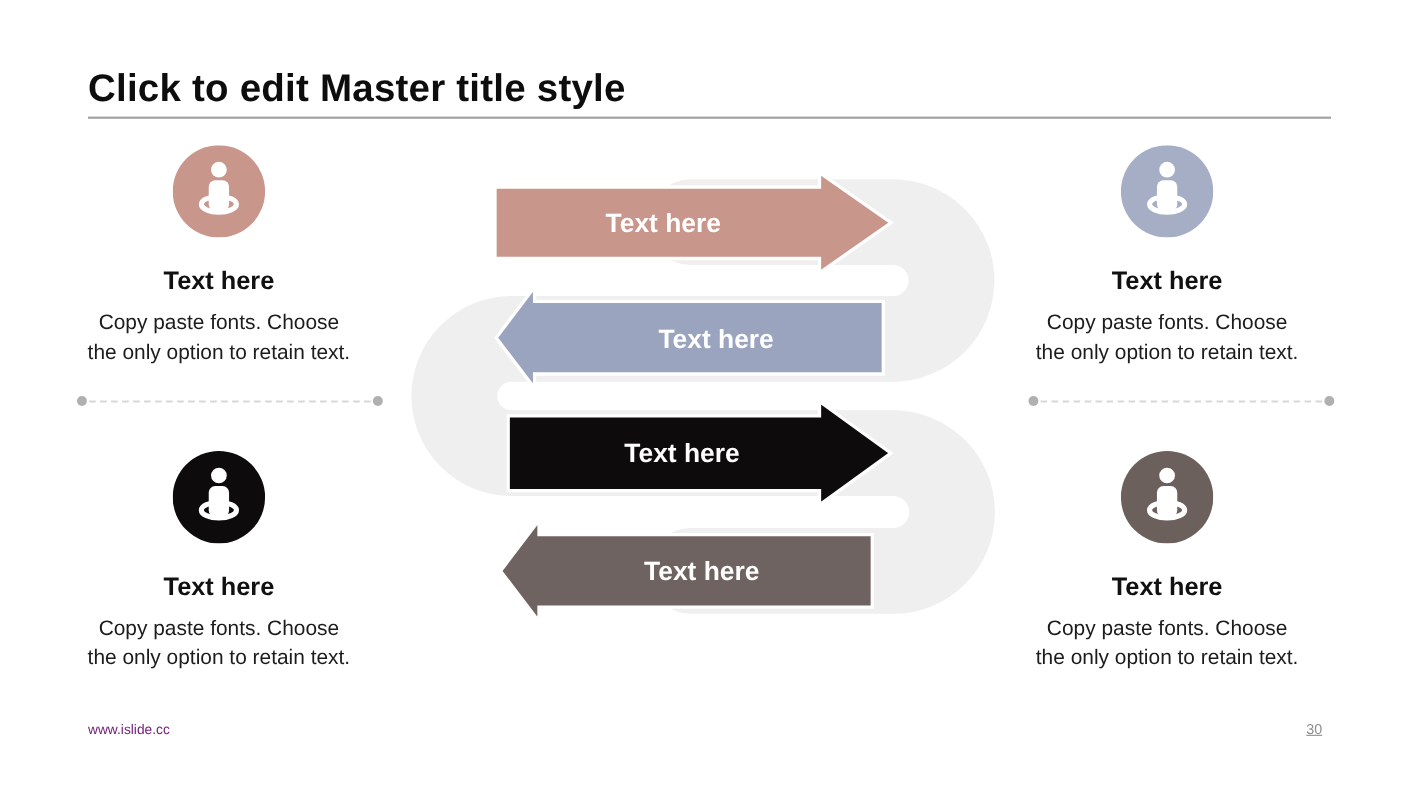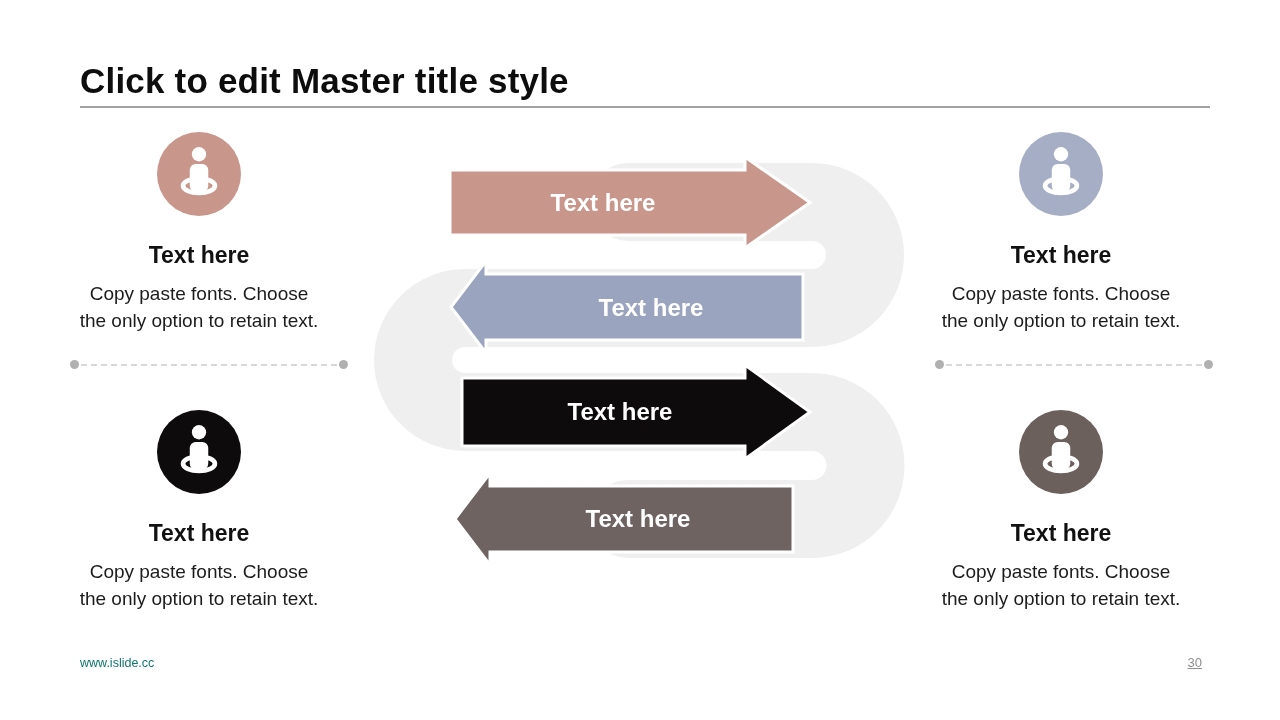--- a/index.html
+++ b/index.html
@@ -34,21 +34,21 @@
     width:9px;height:9px;border-radius:50%;background:#b0b0b0;flex:0 0 auto;
   }
   .sep-left{left:70px;width:278px;}
   .sep-right{left:935px;width:278px;}
   
   .center-graphic{position:absolute;left:0;top:0;width:1280px;height:720px;}
   .arrow-label{
     font-family:"Liberation Sans", sans-serif;font-size:24px;font-weight:700;fill:#ffffff;
   }
   
-  .footer-site{position:absolute;left:80px;top:656px;font-size:12.5px;color:#0f766e;}
+  .footer-site{position:absolute;left:80px;top:656px;font-size:12.5px;color:#701a75;}
   .footer-page{position:absolute;right:78px;top:655px;font-size:13px;color:#8f8f8f;text-decoration:underline;}
 </style>
 </head>
 <body>
 
 <div class="slide">
 
   <h1 class="slide-title">Click to edit Master title style</h1>
   <div class="title-rule"></div>
 

